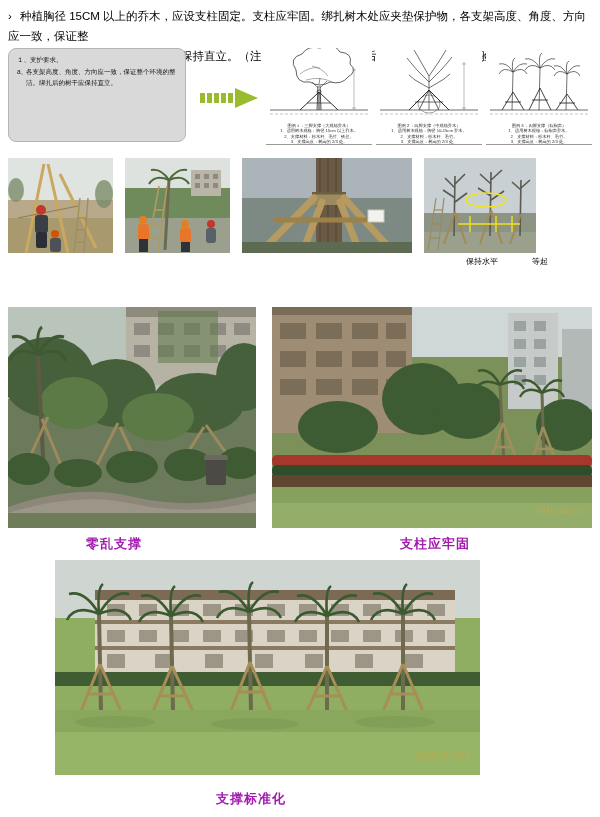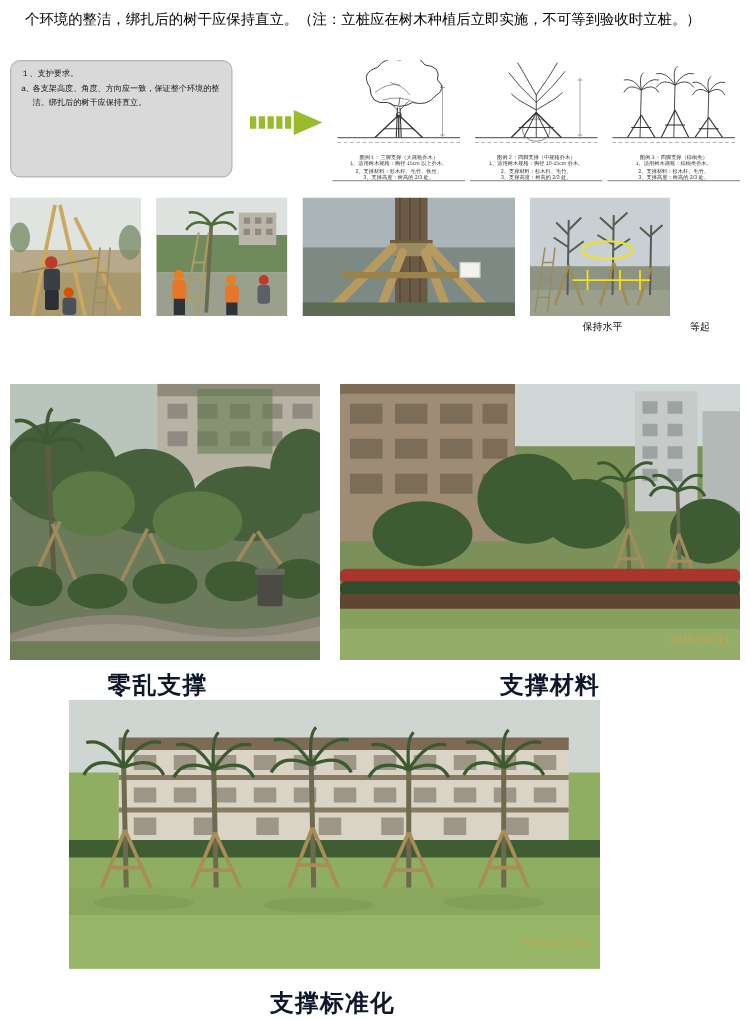--- a/index.html
+++ b/index.html
@@ -61,37 +61,40 @@
   .ph{position:absolute;top:0;height:95px;overflow:hidden;border:0;}
   .ph svg{display:block;}
   .ph-label{
     position:absolute;font-size:8px;color:#000;
   }
 
   
   .bigrow{position:absolute;left:8px;top:307px;width:584px;height:225px;}
   .bigph{position:absolute;top:0;height:221px;overflow:hidden;}
   .cap-red{
-    position:absolute;font-size:19px;font-weight:bold;color:#0f172a;
+    position:absolute;font-size:13px;font-weight:bold;color:#a21caf;
     letter-spacing:1px;white-space:nowrap;
   }
 
   .bottomph{position:absolute;left:55px;top:560px;width:425px;height:215px;overflow:hidden;}
   .datestamp{
     position:absolute;font-size:9px;color:#c8a64a;opacity:.85;
     font-family:"DejaVu Sans Mono",monospace;
   }
   .datestamp.small{font-size:8px;}
 </style>
 </head>
 <body>
 
 <div class="page">
 
   <div class="header">
+    <p>
+      <span class="bullet">›</span><span>种植胸径 15CM 以上的乔木，应设支柱固定。支柱应牢固。绑扎树木处应夹垫保护物，各支架高度、角度、方向应一致，保证整</span>
+    </p>
     <p style="padding-left:12px;">个环境的整洁，绑扎后的树干应保持直立。（注：立桩应在树木种植后立即实施，不可等到验收时立桩。）</p>
   </div>
 
   <div class="row1">
 
     <div class="greybox">
       <p class="gb-t">１、支护要求。</p>
       <p class="gb-li">
         <span class="mk">a、</span>
         <span>各支架高度、角度、方向应一致，保证整个环境的整</span>
@@ -365,21 +368,21 @@
         <g stroke="#f2e222" stroke-width="1.4">
           <line x1="34" y1="66" x2="96" y2="66"></line>
           <line x1="46" y1="58" x2="46" y2="74"></line>
           <line x1="72" y1="58" x2="72" y2="74"></line>
           <line x1="88" y1="58" x2="88" y2="74"></line>
         </g>
       </svg>
     </div>
 
     <span class="ph-label" style="left:458px;top:98px;">保持水平</span>
-    <span class="ph-label" style="left:544px;top:98px;">等起</span>
+    <span class="ph-label" style="left:524px;top:98px;">等起</span>
   </div>
 
   <div class="bigrow">
 
     <div class="bigph" style="left:0;width:248px;">
       <svg width="248" height="221" viewBox="0 0 248 221">
         <rect width="248" height="221" fill="#6c7a5c"></rect>
 
         <rect width="248" height="92" fill="#b9c4bb"></rect>
         <rect x="118" y="0" width="130" height="78" fill="#b6b2a4"></rect>
@@ -510,21 +513,21 @@
           <rect x="0" y="158" width="320" height="12" rx="5"></rect>
         </g>
 
         <rect y="168" width="320" height="14" fill="#5e4631"></rect>
 
         <rect y="180" width="320" height="41" fill="#86a05e"></rect>
         <rect y="196" width="320" height="25" fill="#94ad68"></rect>
       </svg>
       <div class="datestamp small" style="right:8px;bottom:12px;">2016/04/21</div>
     </div>
-    <div class="cap-red" style="left:392px;top:228px;">支撑材料</div>
+    <div class="cap-red" style="left:392px;top:228px;">支柱应牢固</div>
   </div>
 
   <div class="bottomph">
     <svg width="425" height="215" viewBox="0 0 425 215">
       <rect width="425" height="215" fill="#8fae61"></rect>
 
       <rect width="425" height="58" fill="#cfd6d2"></rect>
 
       <rect x="40" y="34" width="360" height="78" fill="#d9d4c6"></rect>
       <rect x="40" y="30" width="360" height="10" fill="#7d6a55"></rect>

